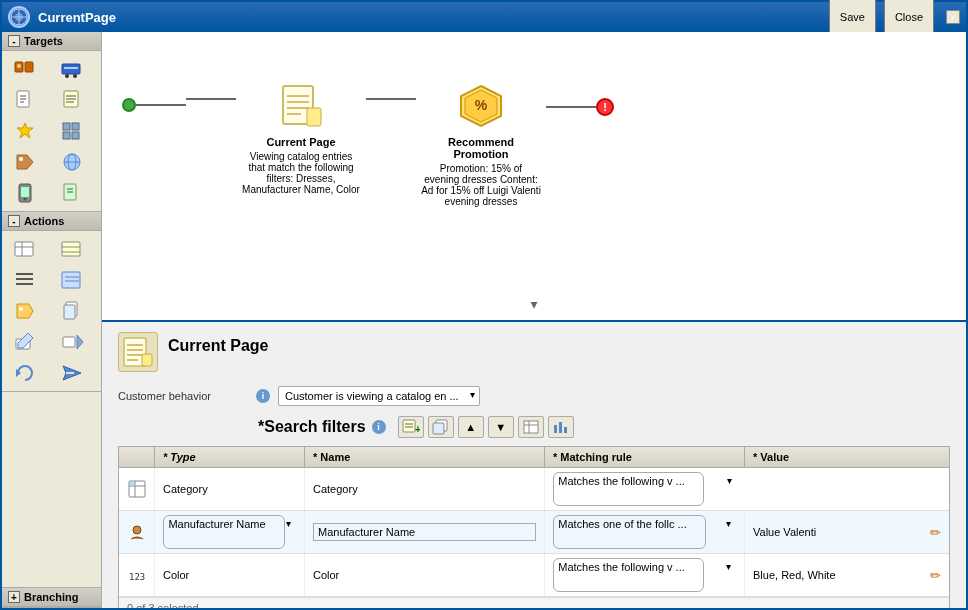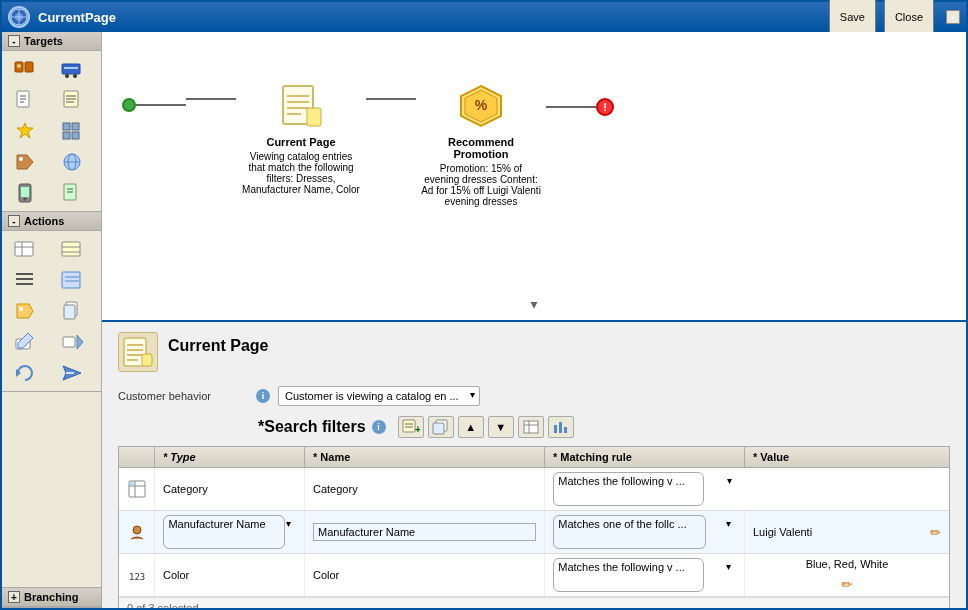--- a/index.html
+++ b/index.html
@@ -444,21 +444,21 @@
                 <input class="cell-input" type="text" value="Manufacturer Name" style="background: rgb(238, 246, 255); flex: 1 1 0%;">
               </div>
               <div class="table-cell">
                 <div class="select-wrapper" style="flex:1;">
                   <select class="cell-select" style="background:#eef6ff;">
                     <option>Matches one of the follc ...</option>
                   </select>
                 </div>
               </div>
               <div class="table-cell" style="gap:6px;">
-                <span style="flex:1;">Luigi Valenti</span>
+                <span style="flex:1;">Value Valenti</span>
                 <span class="edit-icon">✏</span>
               </div>
             </div>
 
             <div class="table-row">
               <div class="table-cell">
                 <div class="cell-icon">
                   <svg width="18" height="18" viewBox="0 0 18 18">
                     <text x="1" y="14" font-size="9" fill="#333" font-family="monospace">123</text>
                   </svg>
@@ -470,21 +470,21 @@
               <div class="table-cell">
                 <span>Color</span>
               </div>
               <div class="table-cell">
                 <div class="select-wrapper" style="flex:1;">
                   <select class="cell-select">
                     <option>Matches the following v ...</option>
                   </select>
                 </div>
               </div>
-              <div class="table-cell" style="gap:6px;flex-direction:column;">
+              <div class="table-cell" style="gap:6px;">
                 <span style="flex:1;">Blue, Red, White</span>
                 <span class="edit-icon">✏</span>
               </div>
             </div>
 
             <div class="table-footer">
               <span>0 of 3 selected</span>
             </div>
           </div>
         </div>

